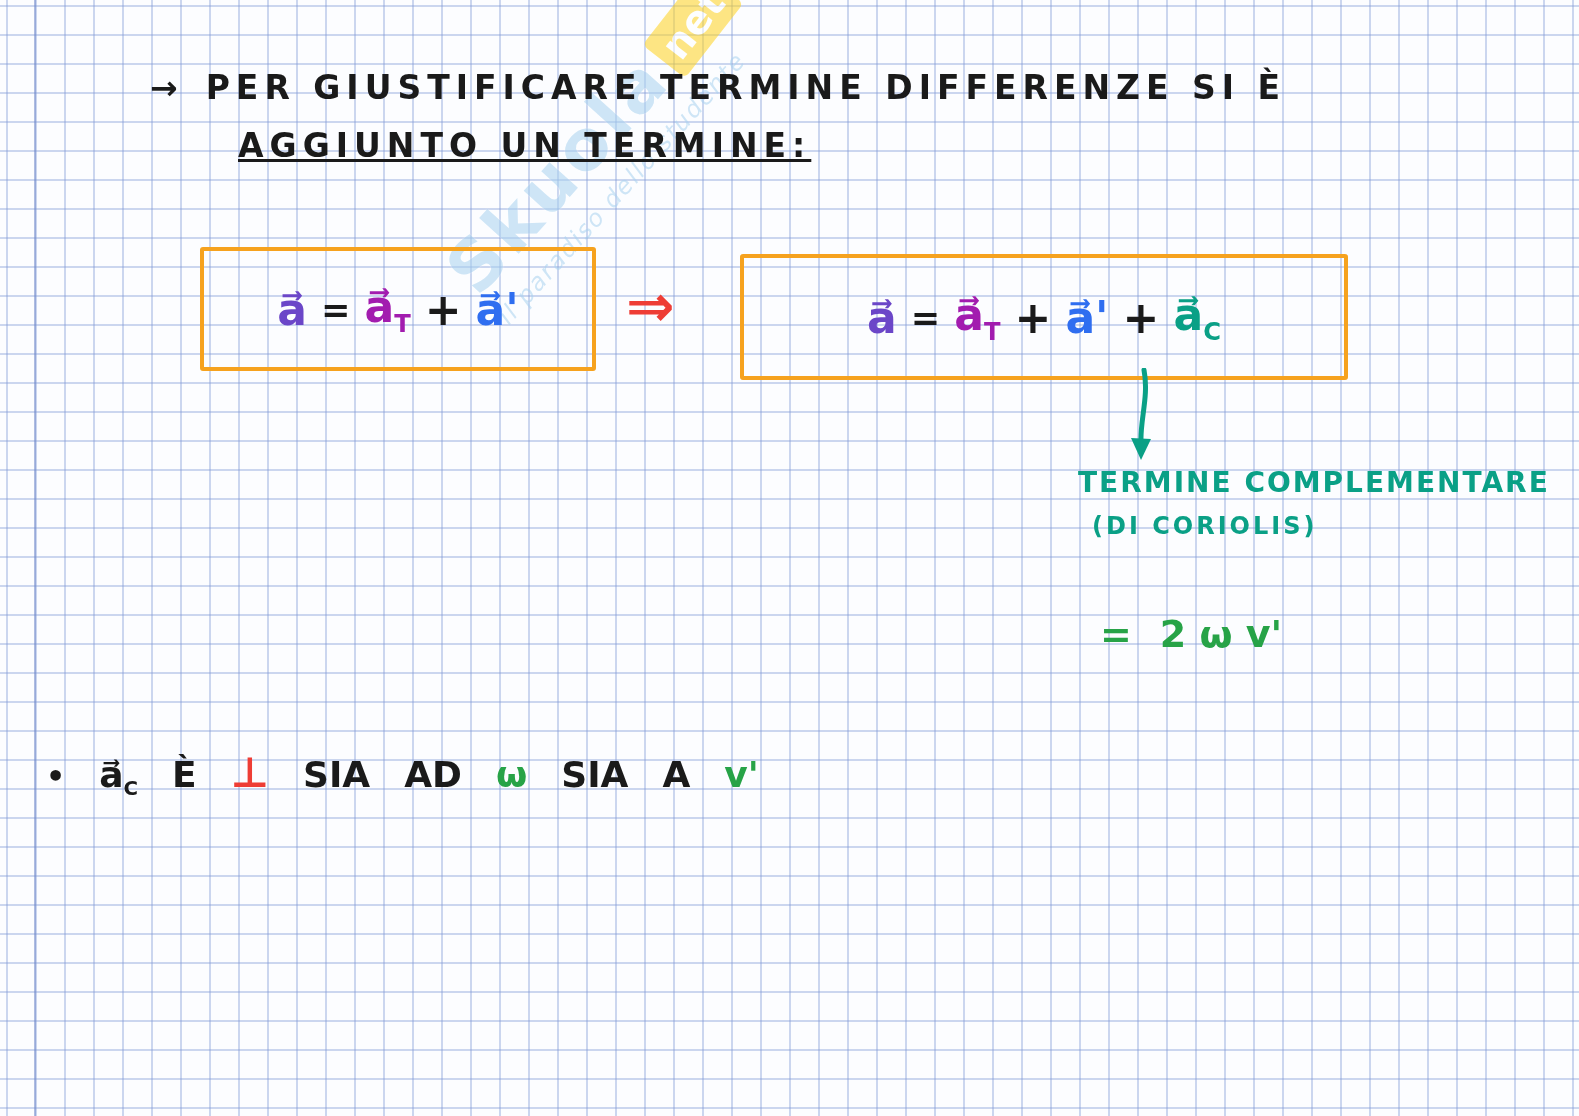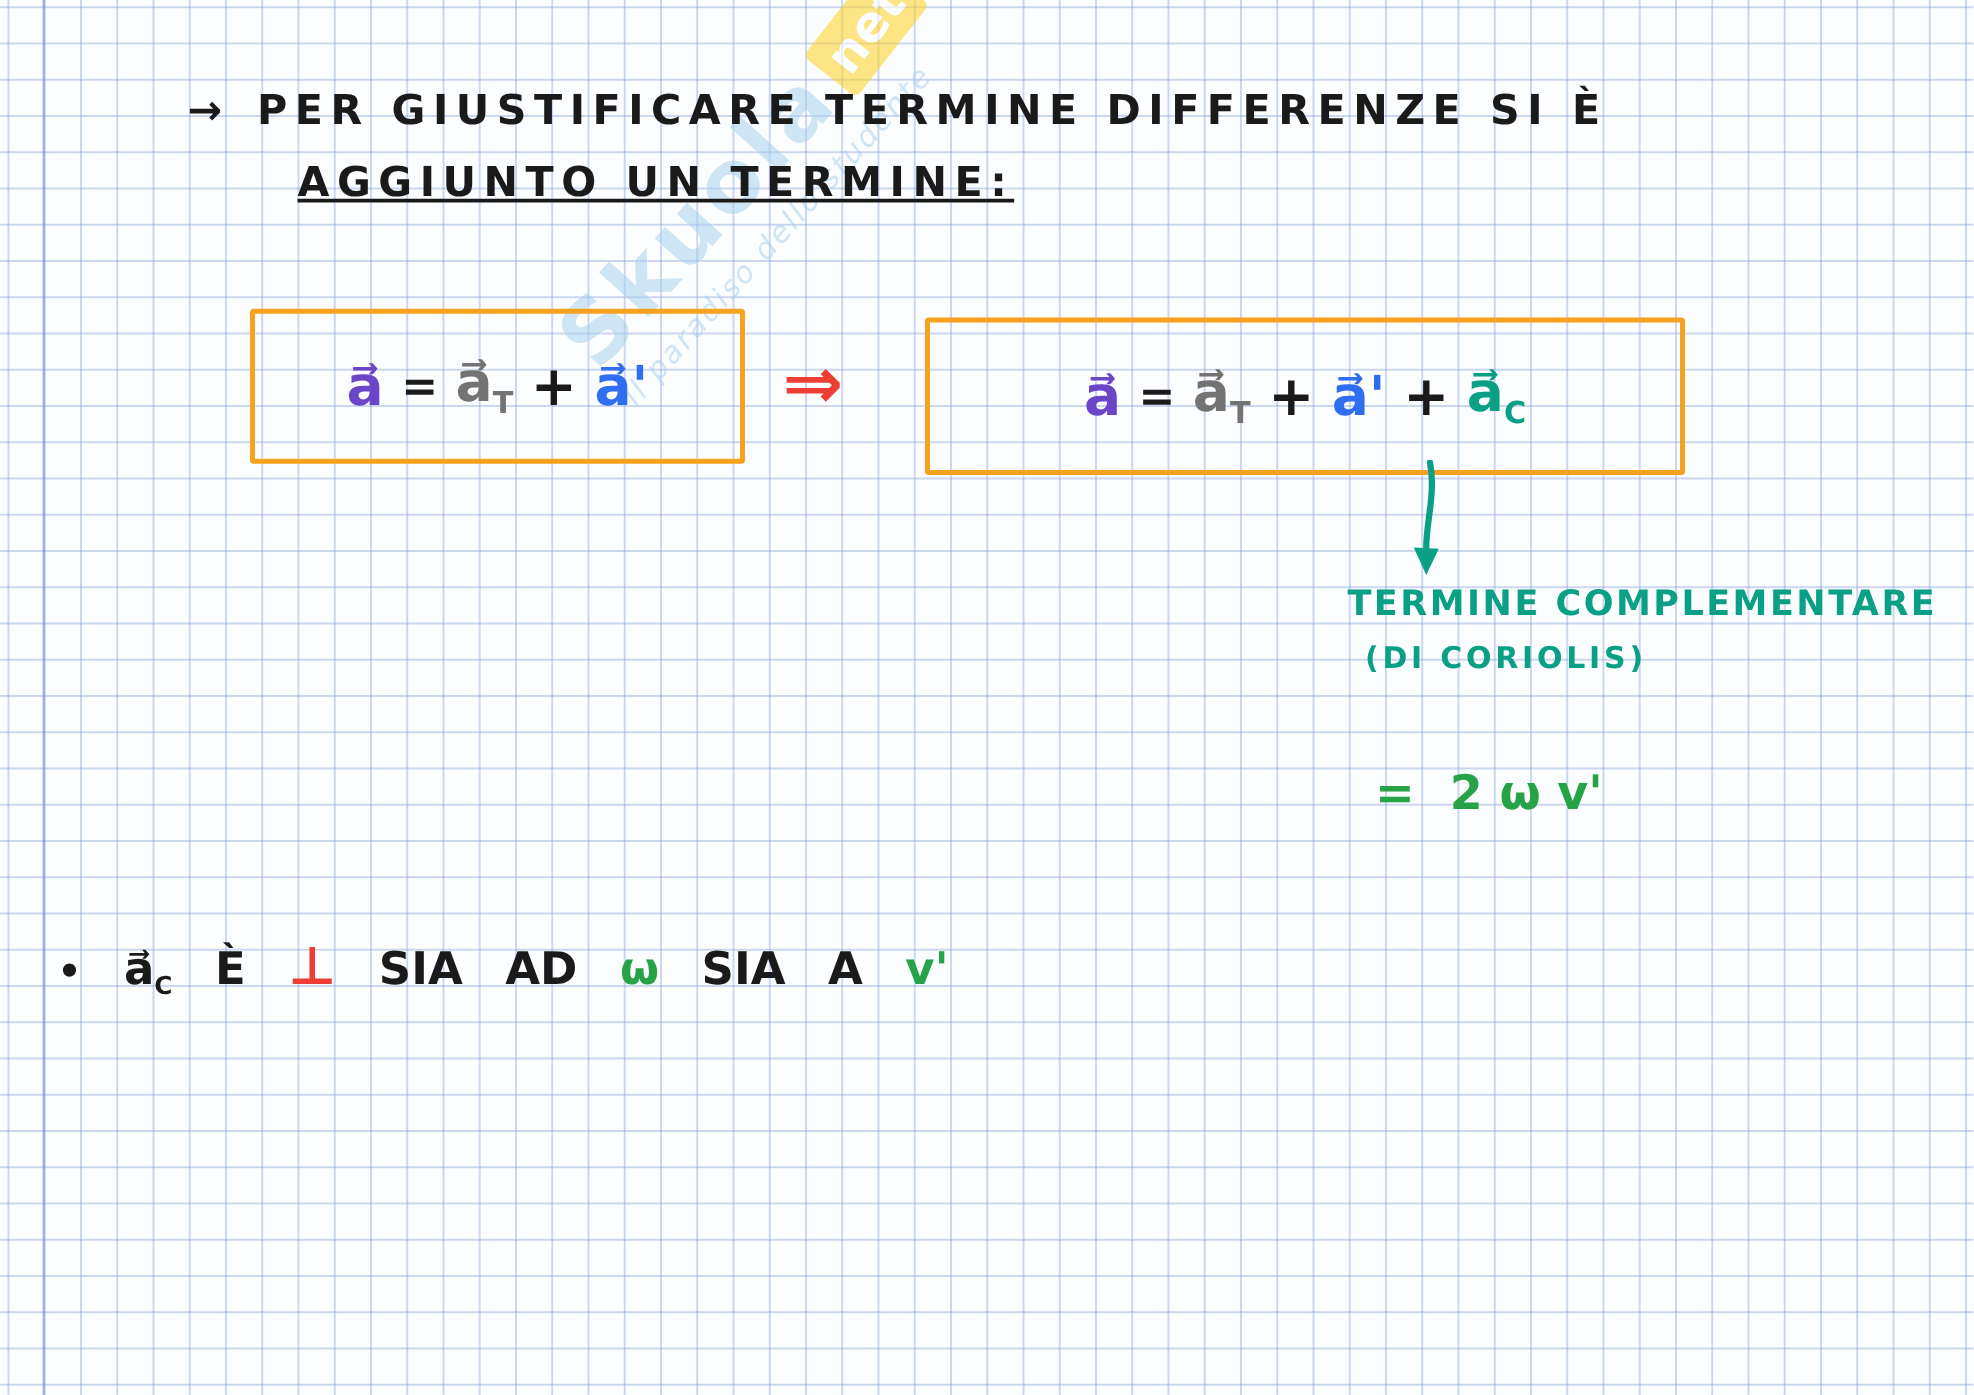--- a/index.html
+++ b/index.html
@@ -73,21 +73,21 @@
     border: 4px solid #f6a21e;
     border-radius: 3px;
     display: flex; align-items: center; justify-content: center;
     gap: 14px;
     font-size: 44px; font-weight: bold;
   }
   .eq-box-left  { left: 200px; top: 247px; width: 388px; height: 116px; }
   .eq-box-right { left: 740px; top: 254px; width: 600px; height: 118px; }
   .eq-box sub { font-size: 0.55em; font-weight: bold; }
   .tok-purple { color: #6b46c8; }
-  .tok-green  { color: #737373; }
+  .tok-green  { color: #a21caf; }
   .tok-blue   { color: #2f6ef0; }
   .tok-teal   { color: #0aa086; }
   .tok-black  { color: #1a1a1a; }
   .tok-eq     { color: #1a1a1a; font-size: 0.8em; }
 
   .implies {
     position: absolute; left: 626px; top: 272px;
     font-size: 58px; font-weight: bold; color: #ee3d35;
   }
 

